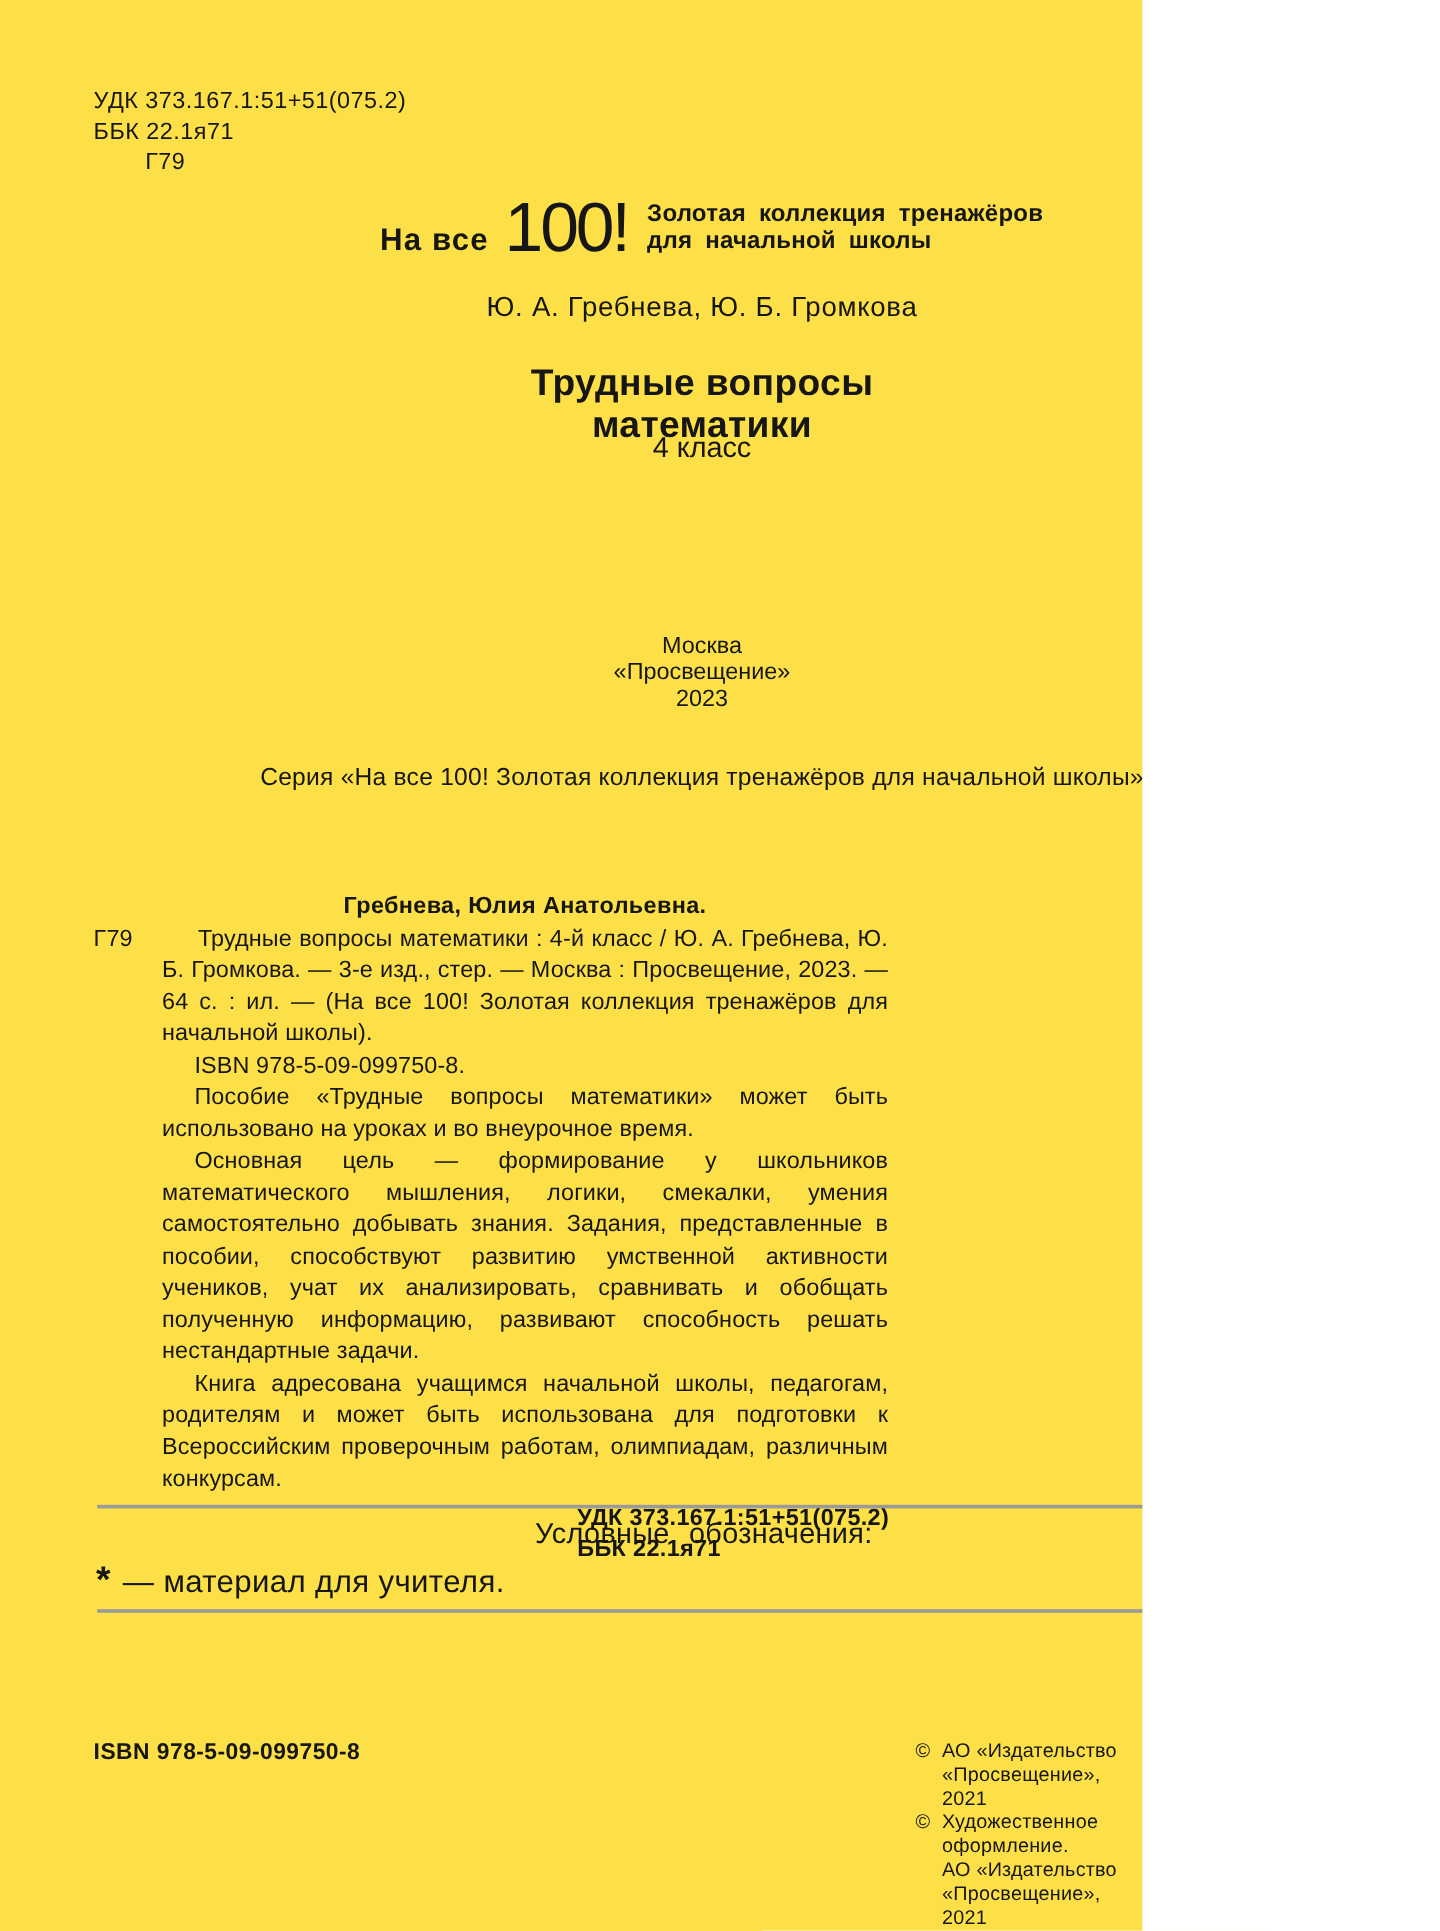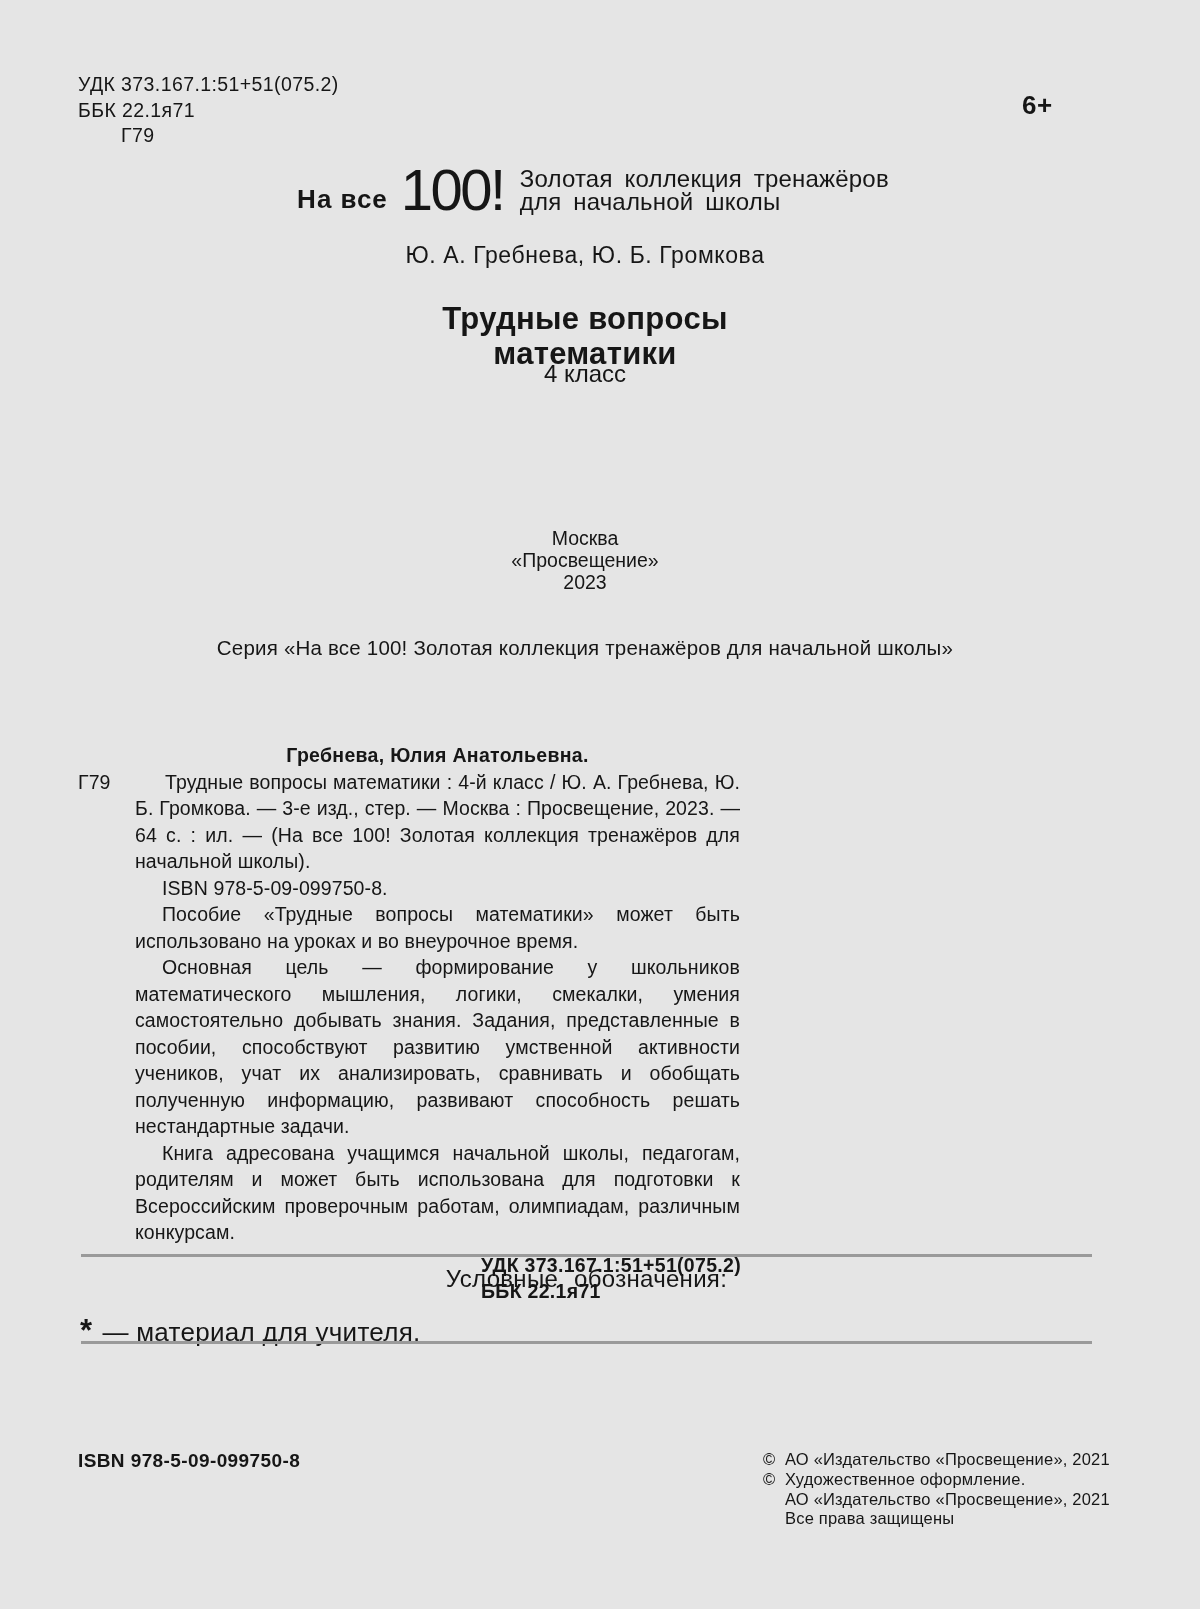--- a/index.html
+++ b/index.html
@@ -1,30 +1,30 @@
 <!DOCTYPE html>
 <html><head>
 <meta charset="utf-8">
 <style>
   html,body { margin:0; padding:0; background:#ffffff; }
   .page {
-    position:relative; width:1200px; height:1609px; background:#e5e5e5;
+    position:relative; width:952px; height:1609px; background:#fde047;
     color:#161616; font-family:"Liberation Sans", sans-serif;
     overflow:hidden;
   }
   
   .top-meta { position:absolute; left:78px; top:72px; font-size:19.5px; line-height:25.5px; letter-spacing:0.4px; }
   .top-meta .code { margin-left:43px; }
   
   .age { position:absolute; left:1022px; top:90px; font-size:26px; font-weight:bold; letter-spacing:0.5px; }
   
   .logo-row { position:absolute; left:0; top:156px; width:1170px; display:flex; justify-content:center; align-items:center; }
   .logo-prefix { font-size:26px; font-weight:600; position:relative; top:10px; letter-spacing:1px;margin-left:16px; }
   .logo-number { font-size:58px; font-weight:400; letter-spacing:-2.5px; margin:0 16px 0 13px; }
-  .logo-tagline { font-size:24px; font-weight:normal; line-height:23px; word-spacing:5px; letter-spacing:0.2px; }
+  .logo-tagline { font-size:20px; font-weight:bold; line-height:23px; word-spacing:5px; letter-spacing:0.2px; }
   
   .centered { position:absolute; left:0; width:1170px; text-align:center; }
   .authors { top:242px; font-size:23px; letter-spacing:0.6px; }
   .book-title { top:301px; font-size:31px; font-weight:bold; line-height:35px; letter-spacing:0.3px; }
   .grade { top:360px; font-size:24px; }
   .edition { top:392px; font-size:22px; font-style:italic; }
   .imprint { top:527px; font-size:19.5px; line-height:22px; }
   .series { top:636px; font-size:20.5px; letter-spacing:0.2px; }
   
   .catalog { position:absolute; left:135px; top:742px; width:605px; font-size:19.5px; line-height:26.5px; letter-spacing:0.1px; }
@@ -33,21 +33,21 @@
   .catalog .entry { position:relative; text-indent:30px; }
   .code-hang { position:absolute; left:-57px; top:0; text-indent:0; }
   .isbn-line { text-indent:27px; text-align:left !important; }
   .annot { text-indent:27px; }
   .udk-block { margin-top:6px; margin-left:346px; font-weight:bold; letter-spacing:0.3px; text-align:left; }
   .udk-block div { white-space:nowrap; }
   
   .rule { position:absolute; left:81px; width:1011px; height:3px; background:#9a9a9a; }
   .rule-1 { top:1254px; } .rule-2 { top:1341px; }
   .legend-heading { position:absolute; left:81px; top:1265px; width:1011px; text-align:center; font-size:24px; word-spacing:9px; letter-spacing:0.3px; }
-  .legend-item { position:absolute; left:80px; top:1299px; font-size:26px; letter-spacing:0.3px;margin-top:14px; }
+  .legend-item { position:absolute; left:80px; top:1299px; font-size:26px; letter-spacing:0.3px; }
   .legend-star { font-weight:bold; font-size:31px; margin-right:10px; }
   
   .footer-isbn { position:absolute; left:78px; top:1450px; font-size:19px; font-weight:bold; letter-spacing:0.4px; }
   .copyright { position:absolute; left:763px; top:1450px; font-size:16.5px; line-height:19.8px; letter-spacing:0.2px; }
   .copy-row { display:flex; }
   .copy-sym { width:22px; flex:0 0 22px; }
 </style>
 </head>
 <body>
 

